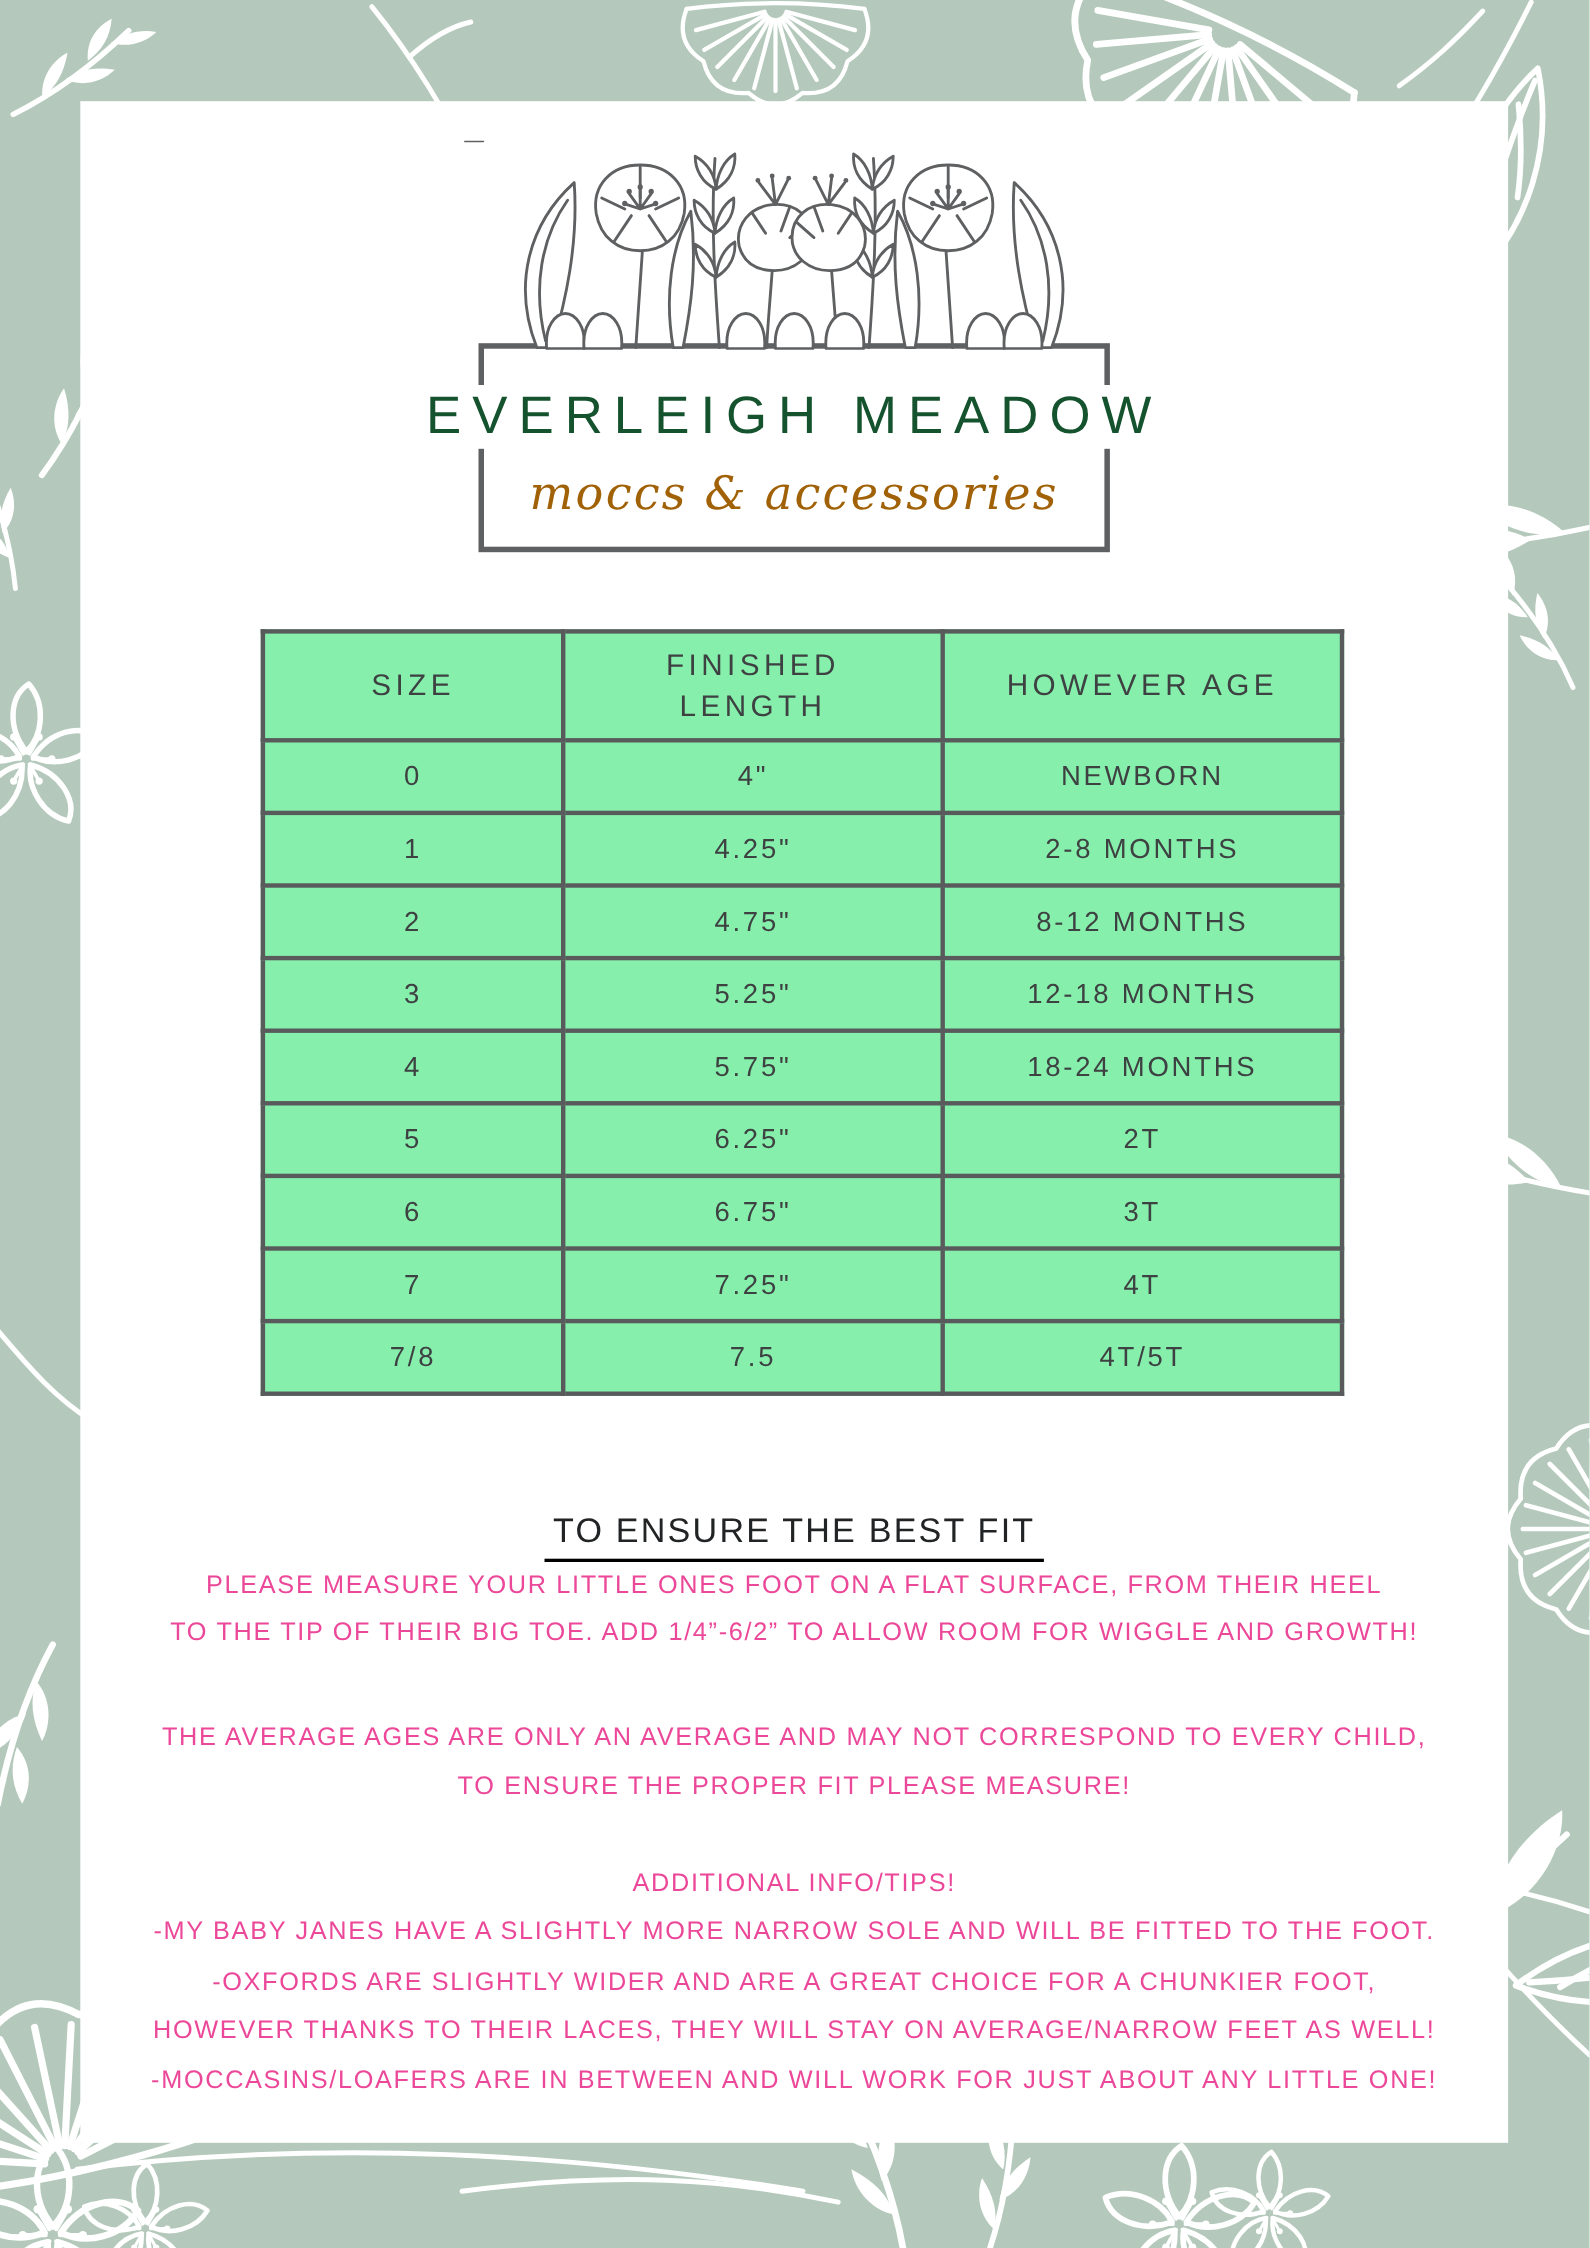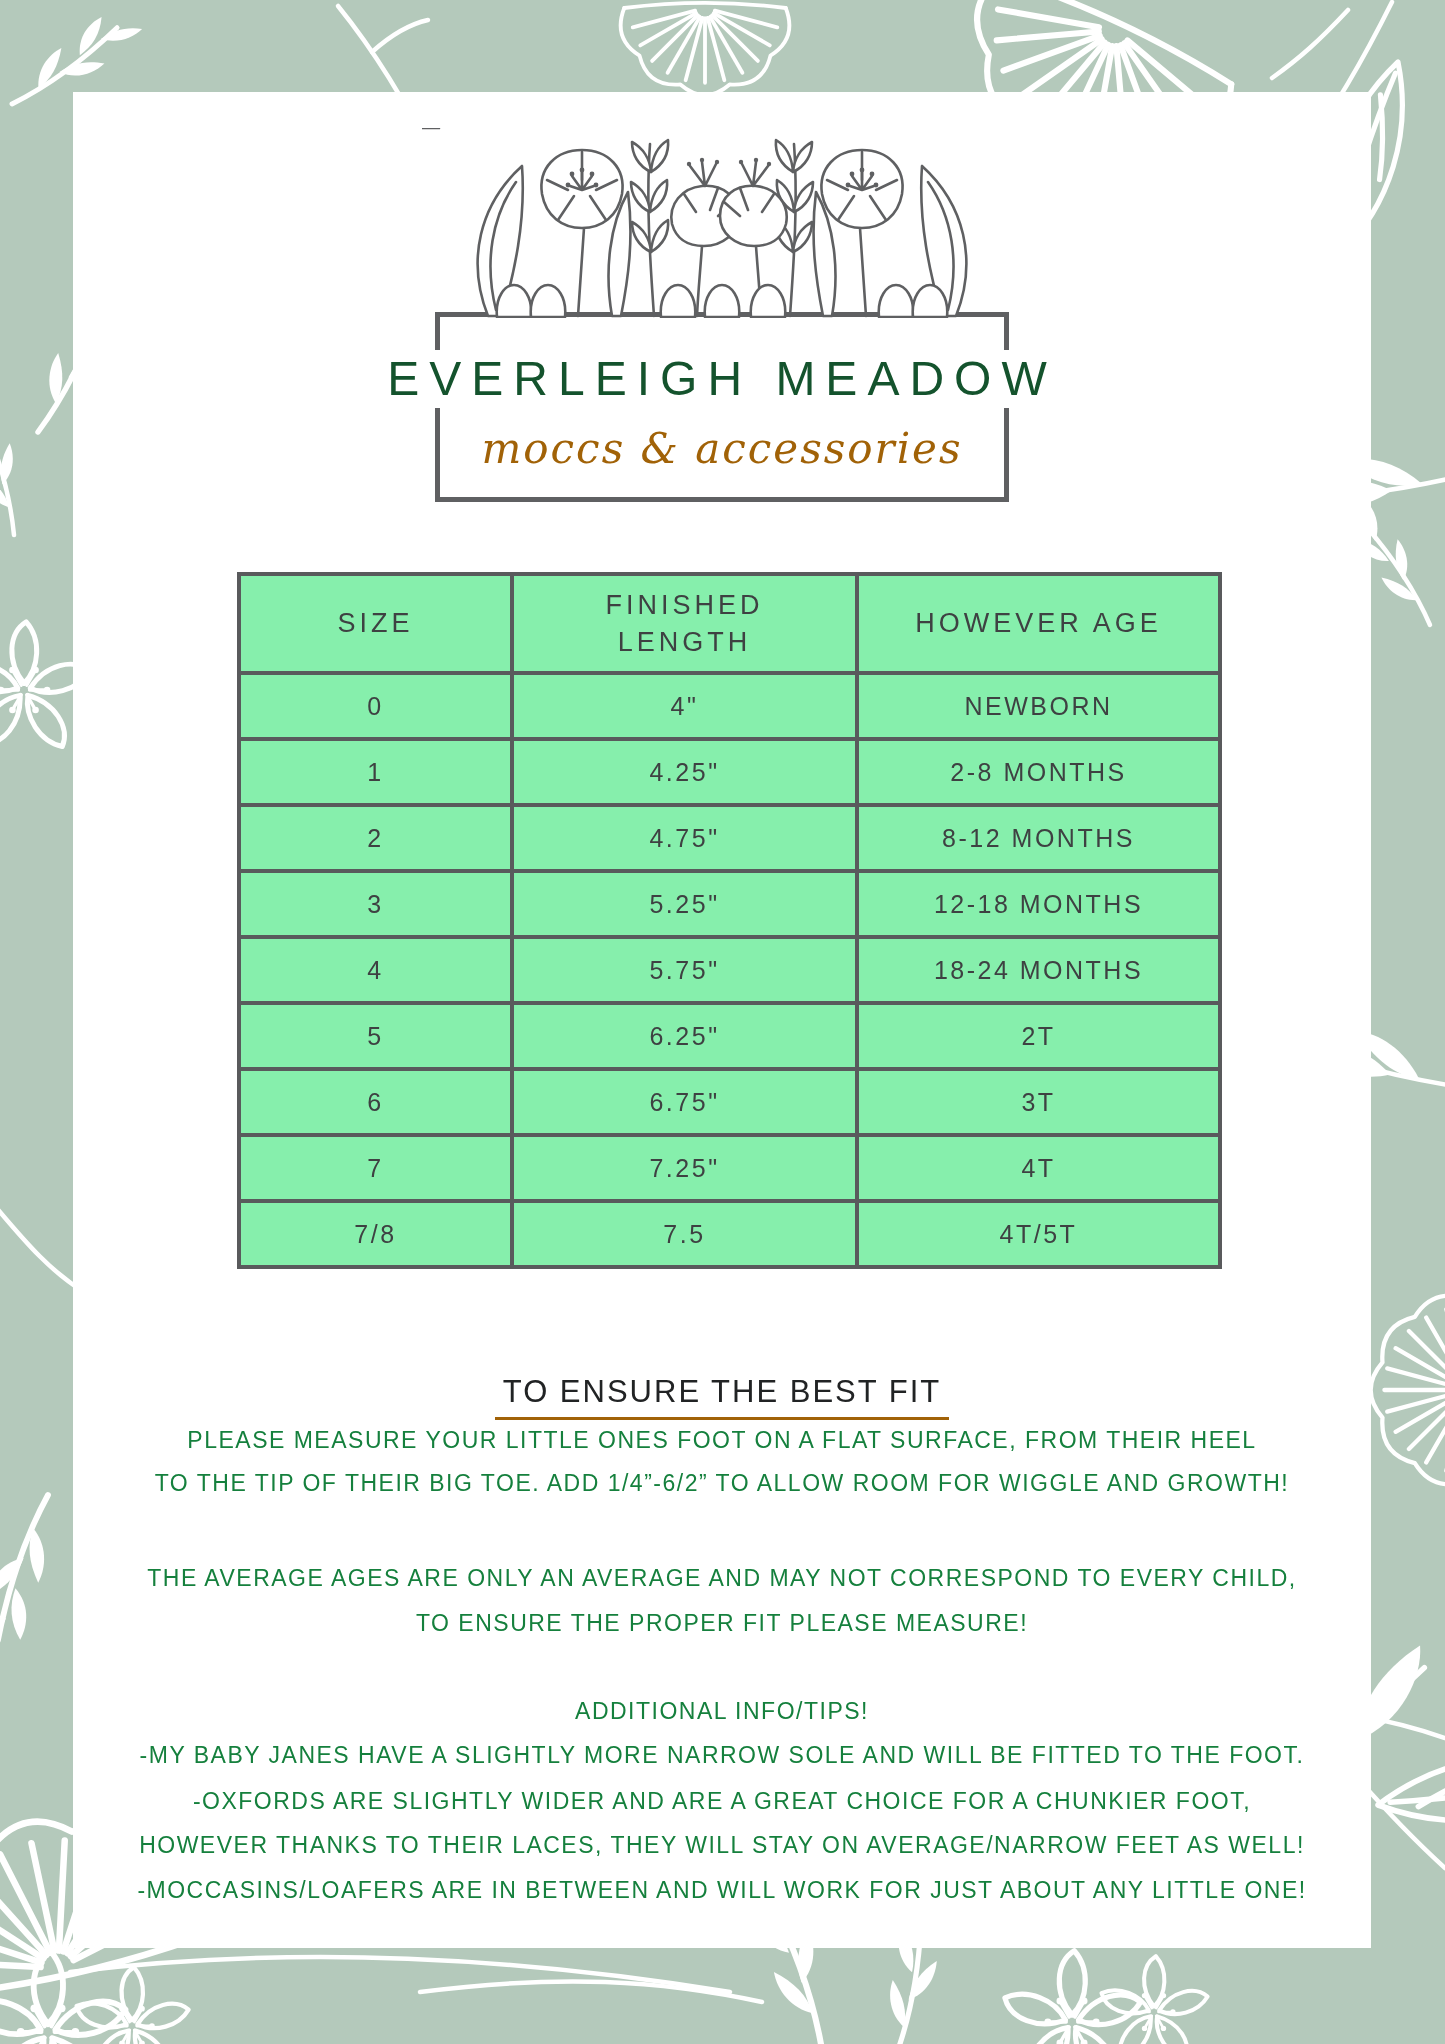--- a/index.html
+++ b/index.html
@@ -52,25 +52,25 @@
     color:#3e4142;font-weight:400;padding:0;
   }
   .size-table th{height:95px;font-size:27px;letter-spacing:4px;}
   .size-table th span{display:inline-block;max-width:250px;line-height:1.35;}
   .size-table td{height:62px;font-size:25px;letter-spacing:2.5px;}
 
   
   .fit-heading{position:absolute;left:0;right:0;top:1282px;text-align:center;z-index:2;}
   .fit-heading span{
     display:inline-block;font-size:31px;letter-spacing:2px;color:#212324;
-    border-bottom:3px solid #a16207;padding:0 8px 7px;
+    border-bottom:3px solid #000000;padding:0 8px 7px;
   }
   .tline{
     position:absolute;left:40px;right:40px;text-align:center;z-index:2;
-    font-size:23px;letter-spacing:1.5px;color:#15803d;white-space:nowrap;
+    font-size:23px;letter-spacing:1.5px;color:#ec4899;white-space:nowrap;
   }
 </style>
 </head>
 <body>
 
 <div class="page">
 
   <svg class="border-art" viewBox="0 0 1445 2044" xmlns="http://www.w3.org/2000/svg">
     <defs>
       <g id="fan">

